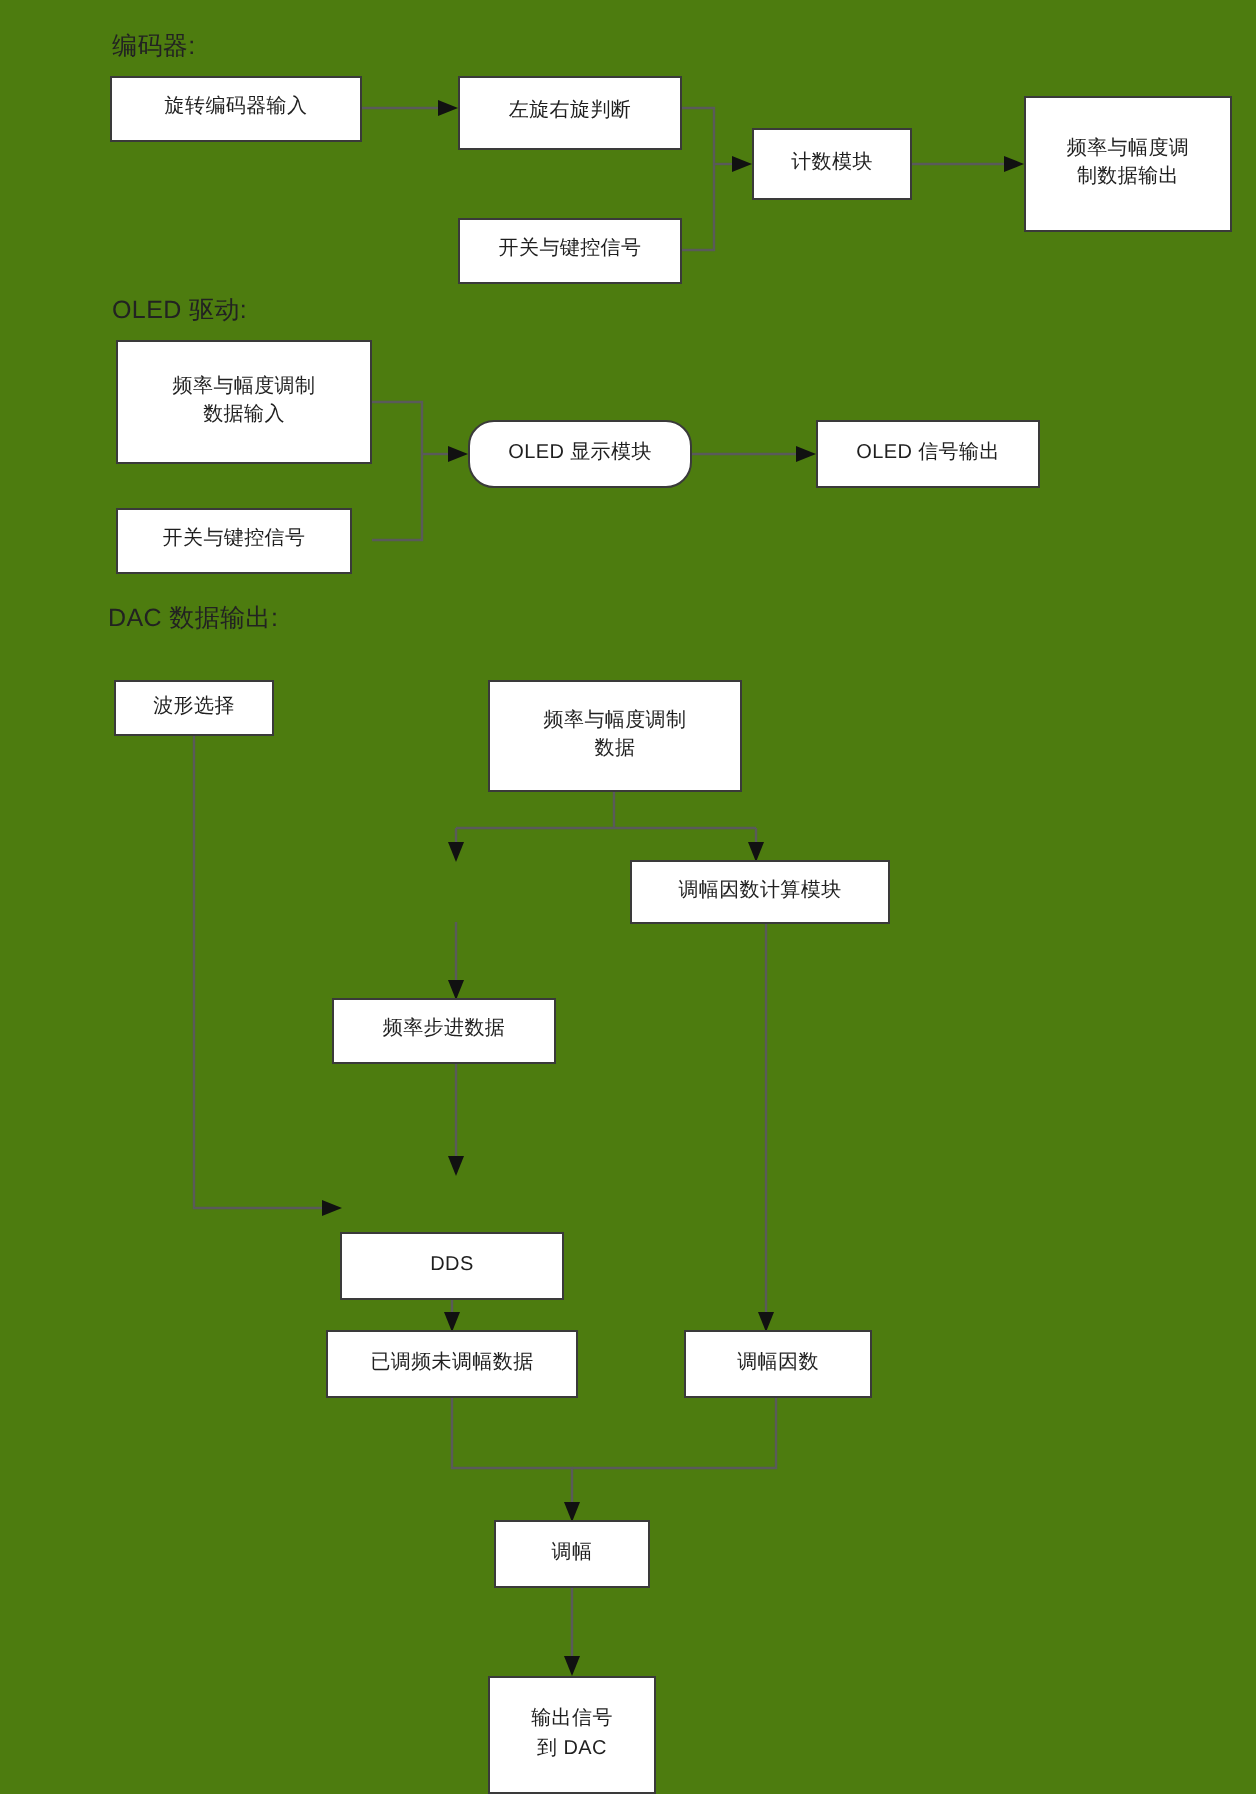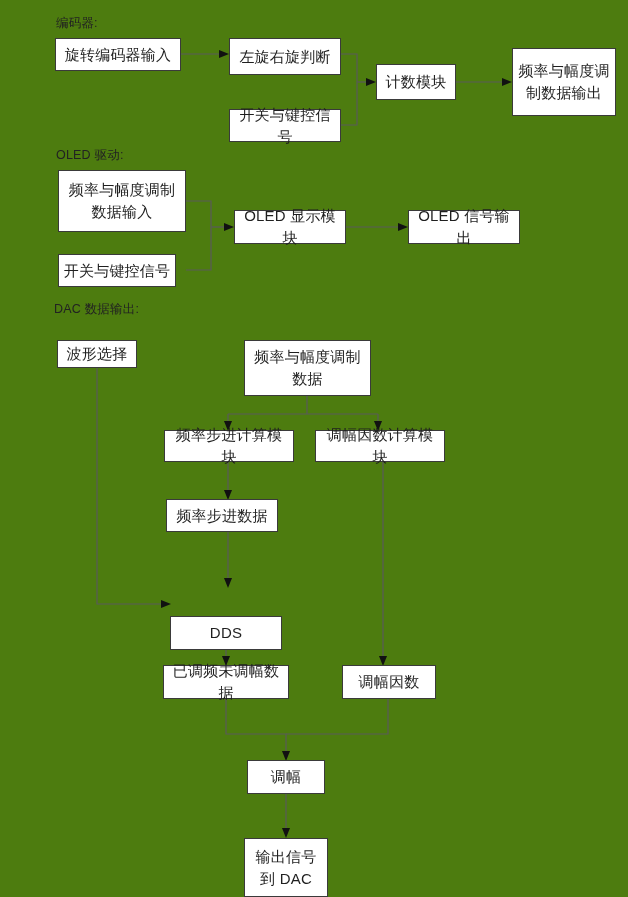--- a/index.html
+++ b/index.html
@@ -28,21 +28,21 @@
   }
   .node {
     position: absolute;
     box-sizing: border-box;
     border: 1.3px solid #3a3a3a;
     background: #ffffff;
     display: flex;
     align-items: center;
     justify-content: center;
     text-align: center;
-    font-size: 15px;
+    font-size: 10px;
     line-height: 1.45;
     color: #1f1f1f;
     padding: 2px 4px;
     letter-spacing: 0.2px;
     z-index: 2;
   }
   .node span { display: block; }
   #edges {
     position: absolute;
     left: 0;
@@ -152,42 +152,39 @@
     <span>
       <span>频率与幅度调制</span>
       <span>数据输入</span>
     </span>
   </div>
 
   <div class="node" style="left:58px; top:254px; width:118px; height:33px;">
     <span>开关与键控信号</span>
   </div>
 
-  <div class="node" style="left:234px; top:210px; width:112px; height:34px;">
+  <div class="node" style="left:234px; top:210px; width:112px; height:34px;border-radius:13px;">
     <span>OLED 显示模块</span>
   </div>
 
   <div class="node" style="left:408px; top:210px; width:112px; height:34px;">
     <span>OLED 信号输出</span>
   </div>
 
   <div class="node" style="left:57px; top:340px; width:80px; height:28px;">
     <span>波形选择</span>
   </div>
 
   <div class="node" style="left:244px; top:340px; width:127px; height:56px;">
     <span>
       <span>频率与幅度调制</span>
       <span>数据</span>
     </span>
   </div>
 
-  <div class="node" style="left:164px; top:430px; width:130px; height:32px;">
-    <span>频率步进计算模块</span>
-  </div>
 
   <div class="node" style="left:315px; top:430px; width:130px; height:32px;">
     <span>调幅因数计算模块</span>
   </div>
 
   <div class="node" style="left:166px; top:499px; width:112px; height:33px;">
     <span>频率步进数据</span>
   </div>
 
   <div class="node" style="left:170px; top:588px; width:112px; height:34px;margin-top:28px;">

